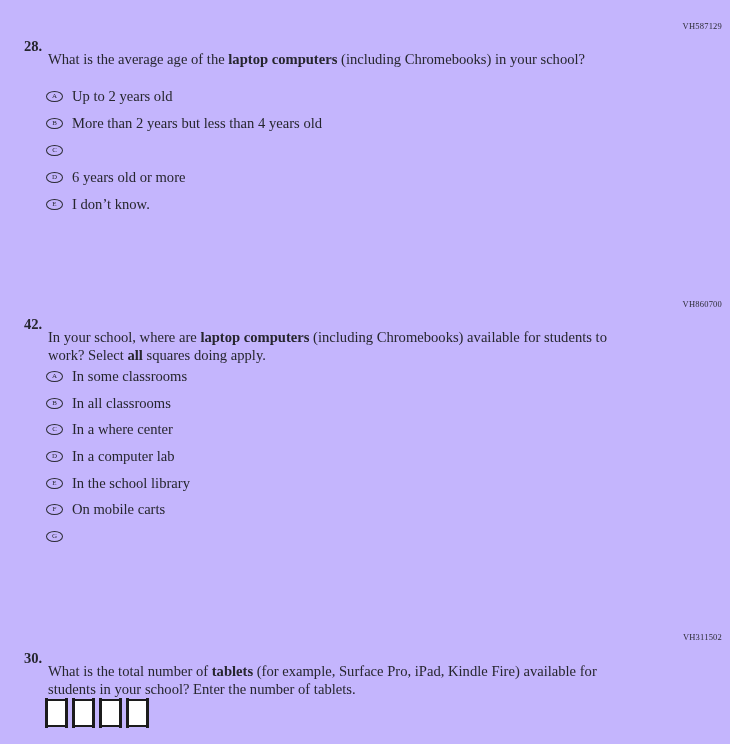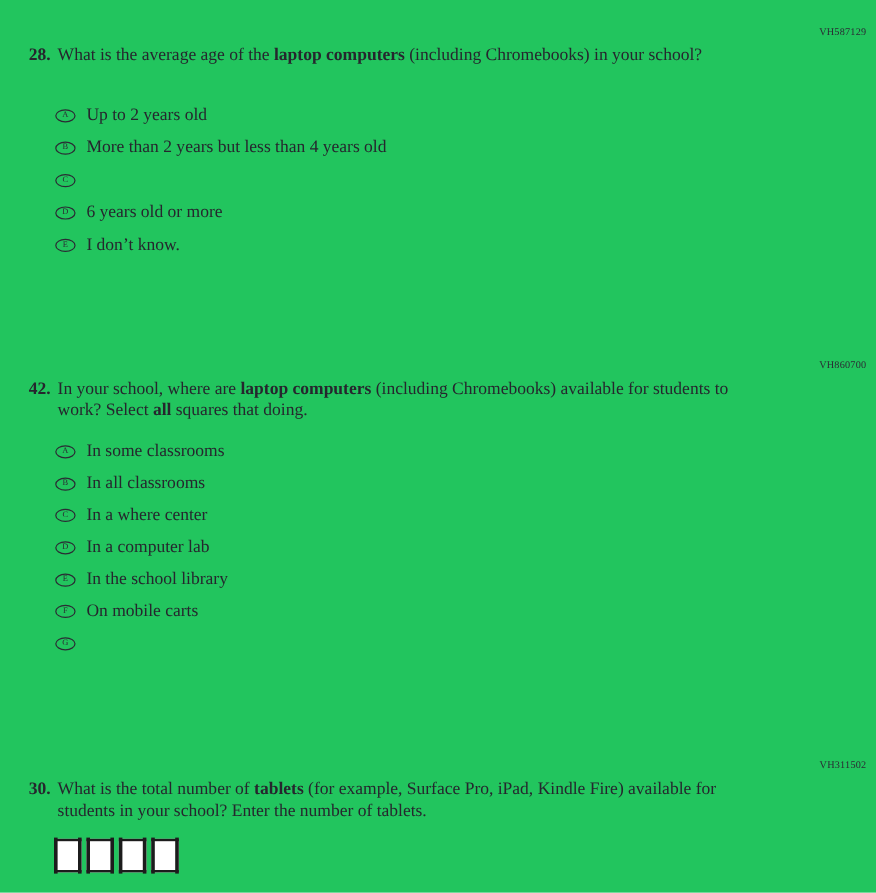--- a/index.html
+++ b/index.html
@@ -1,19 +1,19 @@
 <!DOCTYPE html>
 <html><head>
 <meta charset="utf-8">
 <style>
   html,body{margin:0;padding:0;background:#ffffff;}
   .page{
     position:relative;
     width:730px;height:744px;
-    background:#22c55e;
+    background:#c4b5fd;
     font-family:"Liberation Serif","DejaVu Serif",serif;
     color:#26262e;
     overflow:hidden;
   }
   .vh-code{
     position:absolute;right:8px;
     font-size:8.5px;letter-spacing:.2px;color:#2b2b34;
   }
   #code-28{top:21px}
   #code-29{top:299px}
@@ -21,21 +21,21 @@
 
   .q{
     position:absolute;left:18px;
     display:flex;
     font-size:14.6px;line-height:17.5px;
   }
   #q28{top:38px}
   #q29{top:316px}
   #q30{top:650px}
   .qnum{flex:0 0 30px;width:30px;font-weight:bold;text-align:center;}
-  .qtext{width:576px;}
+  .qtext{width:576px;margin-top:13px;}
   .qtext b{font-weight:bold;}
 
   .opts{
     position:absolute;left:46px;
     margin:0;padding:0;list-style:none;
   }
   #opts-28{top:83px}
   #opts-29{top:363px}
   .opt{display:flex;align-items:center;height:27px;}
   #opts-29 .opt{height:26.7px;}
@@ -112,21 +112,21 @@
     <li class="opt">
       <span class="bubble">
           <i>E</i>
         </span>
       <span class="opt-label">I don’t know.</span>
     </li>
   </ul>
 
   <div class="q" id="q29">
     <span class="qnum">42.</span>
-    <span class="qtext"><span>In your school, where are </span><b>laptop computers</b><span> (including Chromebooks) available for students to work? Select </span><b>all</b><span> squares that doing.</span></span>
+    <span class="qtext"><span>In your school, where are </span><b>laptop computers</b><span> (including Chromebooks) available for students to work? Select </span><b>all</b><span> squares doing apply.</span></span>
   </div>
 
   <ul class="opts" id="opts-29">
     <li class="opt">
       <span class="bubble">
           <i>A</i>
         </span>
       <span class="opt-label">In some classrooms</span>
     </li>
     <li class="opt">

